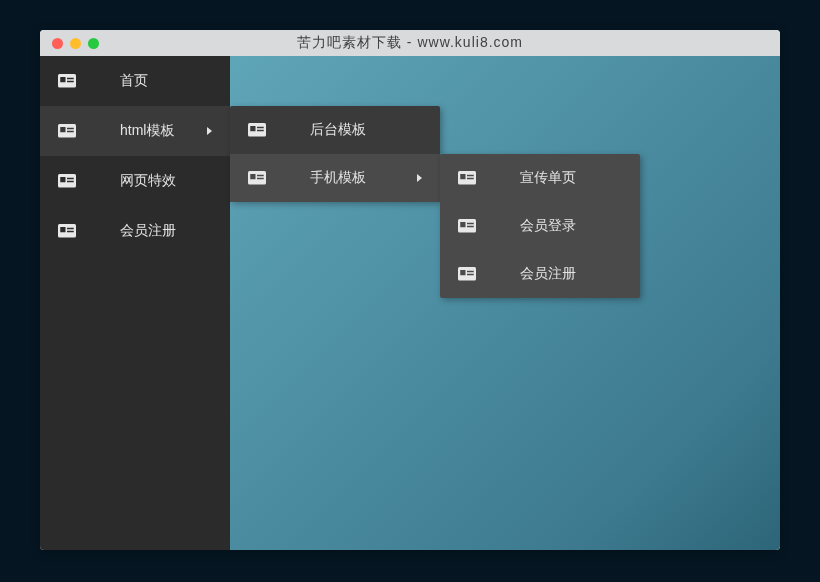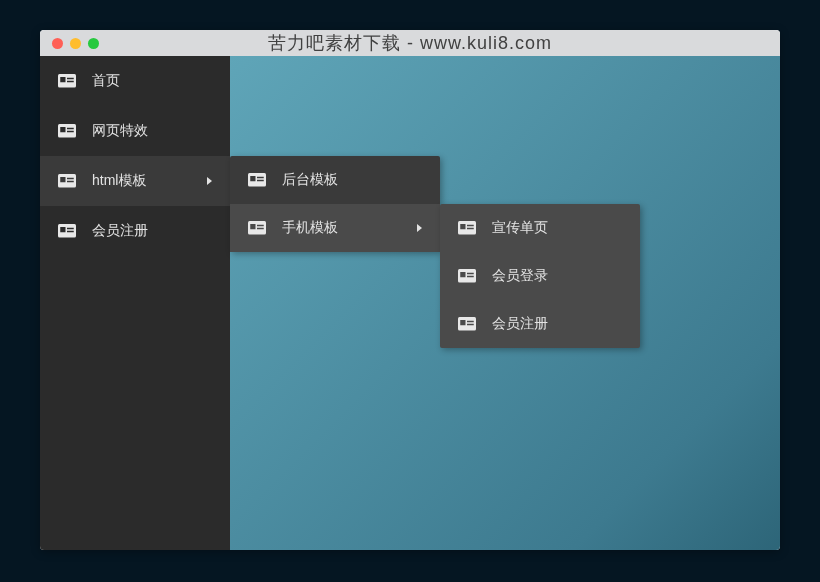--- a/index.html
+++ b/index.html
@@ -38,21 +38,21 @@
   height: 11px;
   border-radius: 50%;
 }
 .dot.red { background: #ff5f56; }
 .dot.yellow { background: #ffbd2e; }
 .dot.green { background: #27c93f; }
 .title {
   position: absolute;
   left: 0; right: 0;
   text-align: center;
-  font-size: 18px;
+  font-size: 14px;
   color: #414141;
   letter-spacing: 1px;
 }
 .workspace {
   display: flex;
   height: calc(100% - 26px);
 }
 .sidebar {
   width: 190px;
   background: #2b2b2b;
@@ -66,20 +66,21 @@
 .menu { list-style: none; }
 .menu-item {
   height: 50px;
   display: flex;
   align-items: center;
   padding: 0 18px;
   color: #e3e3e3;
   font-size: 14px;
   cursor: pointer;
   position: relative;
+  gap: 28px;
 }
 .menu-item.hover {
   background: #3a3a3a;
 }
 .menu-item .icon {
   width: 18px;
   height: 14px;
   margin-right: 16px;
   flex-shrink: 0;
 }
@@ -136,32 +137,20 @@
         <li class="menu-item">
           <span class="icon">
             <svg viewBox="0 0 24 18" class="card-icon">
                 <rect x="0" y="0" width="24" height="18" rx="2"></rect>
                 <rect x="3" y="4" width="7" height="7" fill="#2b2b2b"></rect>
                 <rect x="12" y="5" width="9" height="2" fill="#2b2b2b"></rect>
                 <rect x="12" y="9" width="9" height="2" fill="#2b2b2b"></rect>
               </svg>
           </span>
           <span class="label">首页</span>
-        </li>
-
-        <li class="menu-item">
-          <span class="icon">
-            <svg viewBox="0 0 24 18" class="card-icon">
-                <rect x="0" y="0" width="24" height="18" rx="2"></rect>
-                <rect x="3" y="4" width="7" height="7" fill="#2b2b2b"></rect>
-                <rect x="12" y="5" width="9" height="2" fill="#2b2b2b"></rect>
-                <rect x="12" y="9" width="9" height="2" fill="#2b2b2b"></rect>
-              </svg>
-          </span>
-          <span class="label">网页特效</span>
         </li>
 
         <li class="menu-item hover">
           <span class="icon">
             <svg viewBox="0 0 24 18" class="card-icon">
                 <rect x="0" y="0" width="24" height="18" rx="2"></rect>
                 <rect x="3" y="4" width="7" height="7" fill="#3a3a3a"></rect>
                 <rect x="12" y="5" width="9" height="2" fill="#3a3a3a"></rect>
                 <rect x="12" y="9" width="9" height="2" fill="#3a3a3a"></rect>
               </svg>
@@ -234,20 +223,32 @@
 
         <li class="menu-item">
           <span class="icon">
             <svg viewBox="0 0 24 18" class="card-icon">
                 <rect x="0" y="0" width="24" height="18" rx="2"></rect>
                 <rect x="3" y="4" width="7" height="7" fill="#2b2b2b"></rect>
                 <rect x="12" y="5" width="9" height="2" fill="#2b2b2b"></rect>
                 <rect x="12" y="9" width="9" height="2" fill="#2b2b2b"></rect>
               </svg>
           </span>
+          <span class="label">网页特效</span>
+        </li>
+
+        <li class="menu-item">
+          <span class="icon">
+            <svg viewBox="0 0 24 18" class="card-icon">
+                <rect x="0" y="0" width="24" height="18" rx="2"></rect>
+                <rect x="3" y="4" width="7" height="7" fill="#2b2b2b"></rect>
+                <rect x="12" y="5" width="9" height="2" fill="#2b2b2b"></rect>
+                <rect x="12" y="9" width="9" height="2" fill="#2b2b2b"></rect>
+              </svg>
+          </span>
           <span class="label">会员注册</span>
         </li>
 
       </ul>
     </div>
     <div class="content"></div>
   </div>
 </div>
 
 </body></html>

